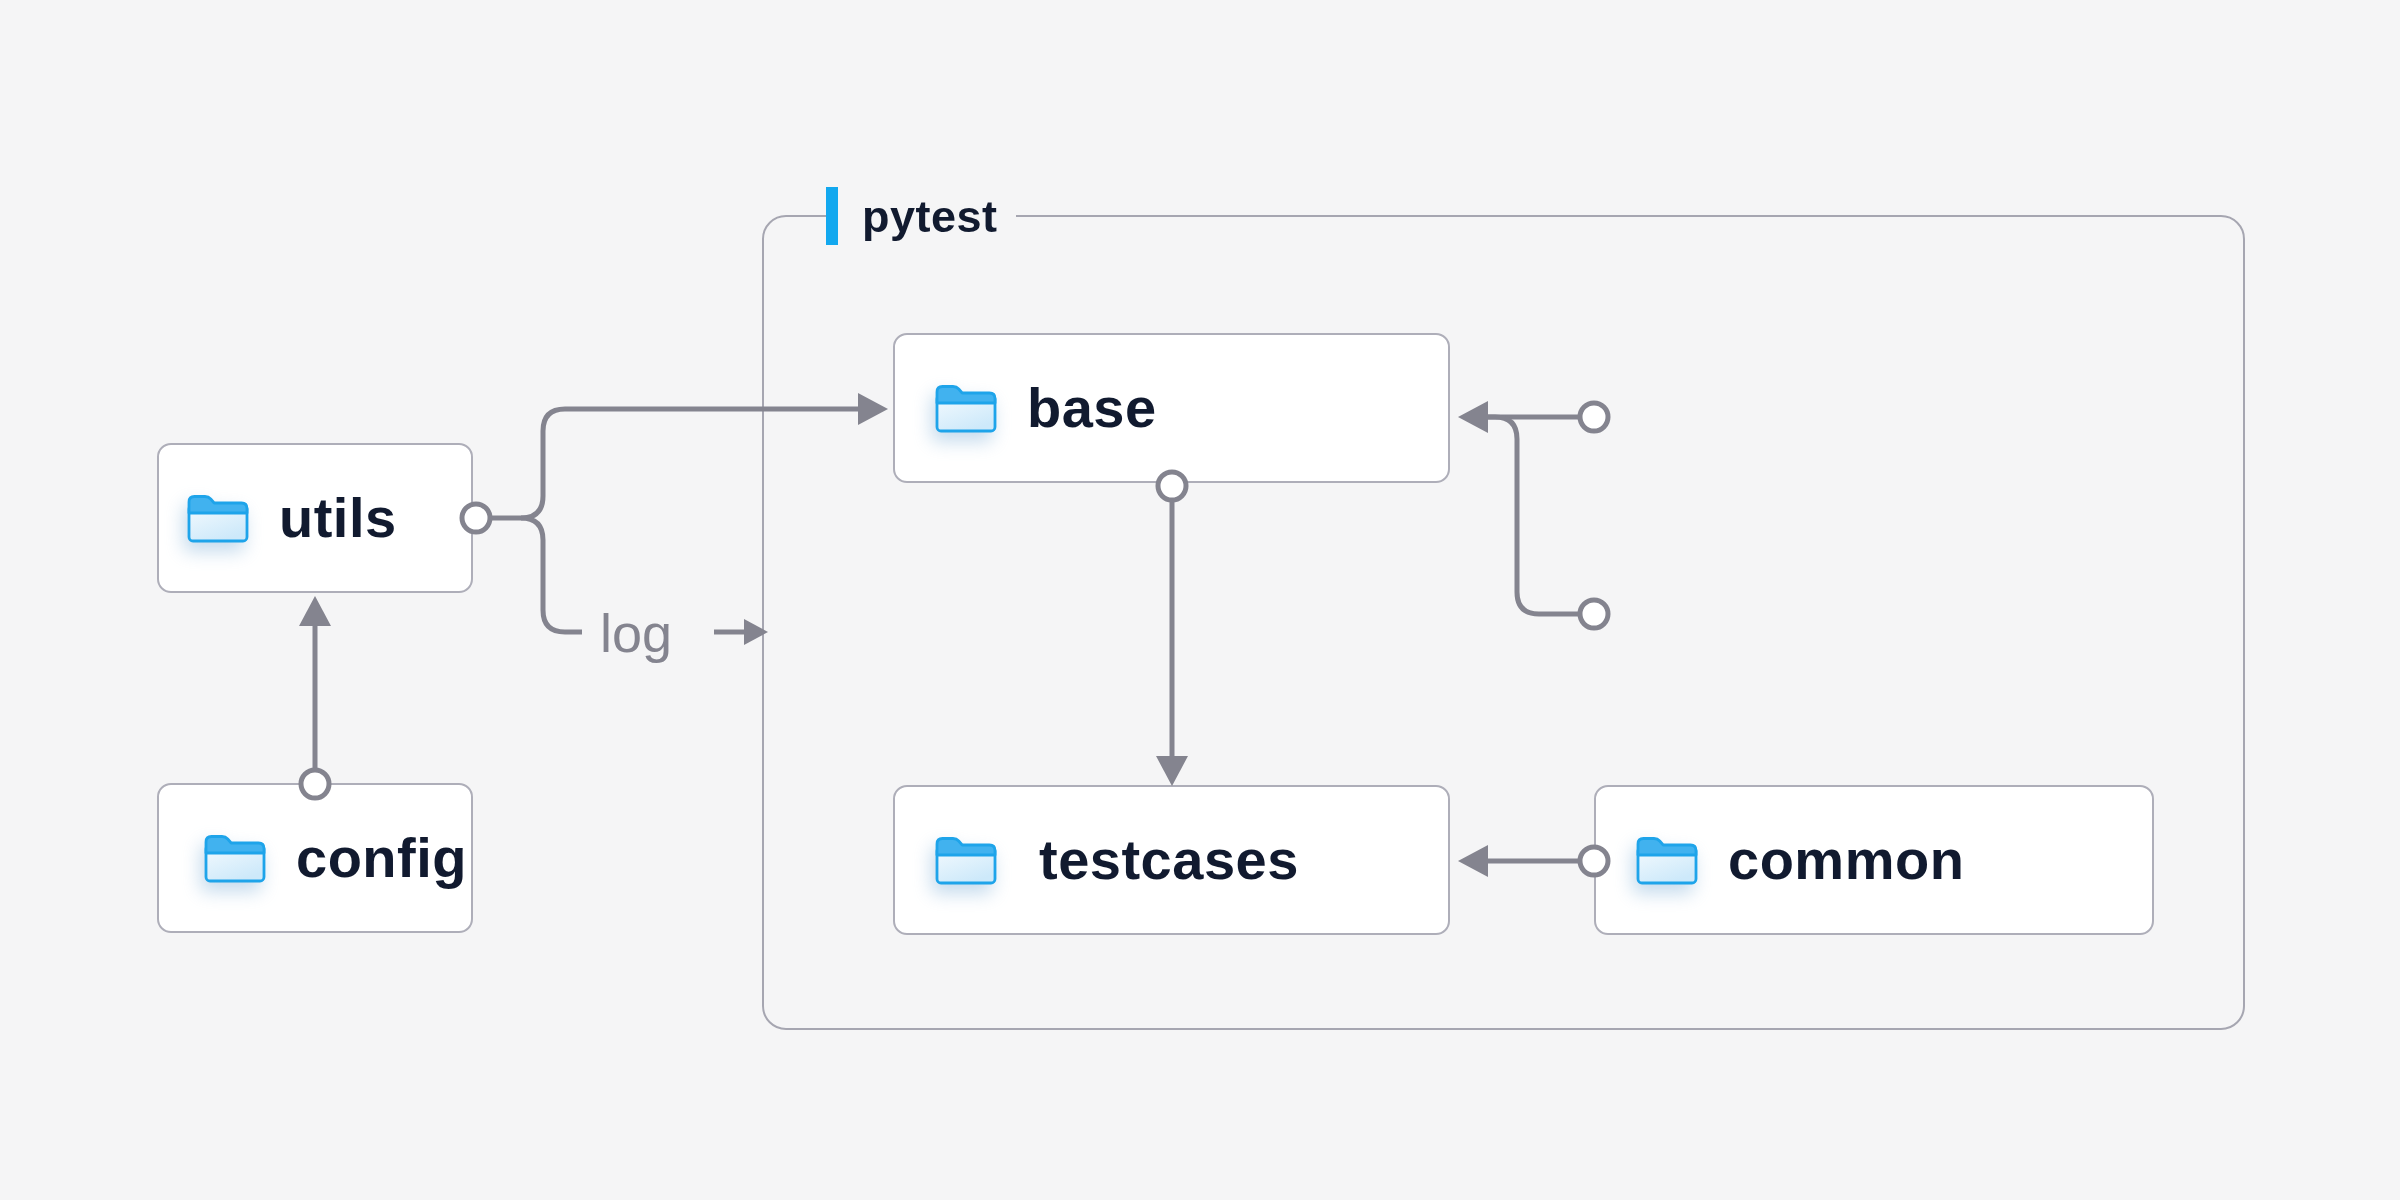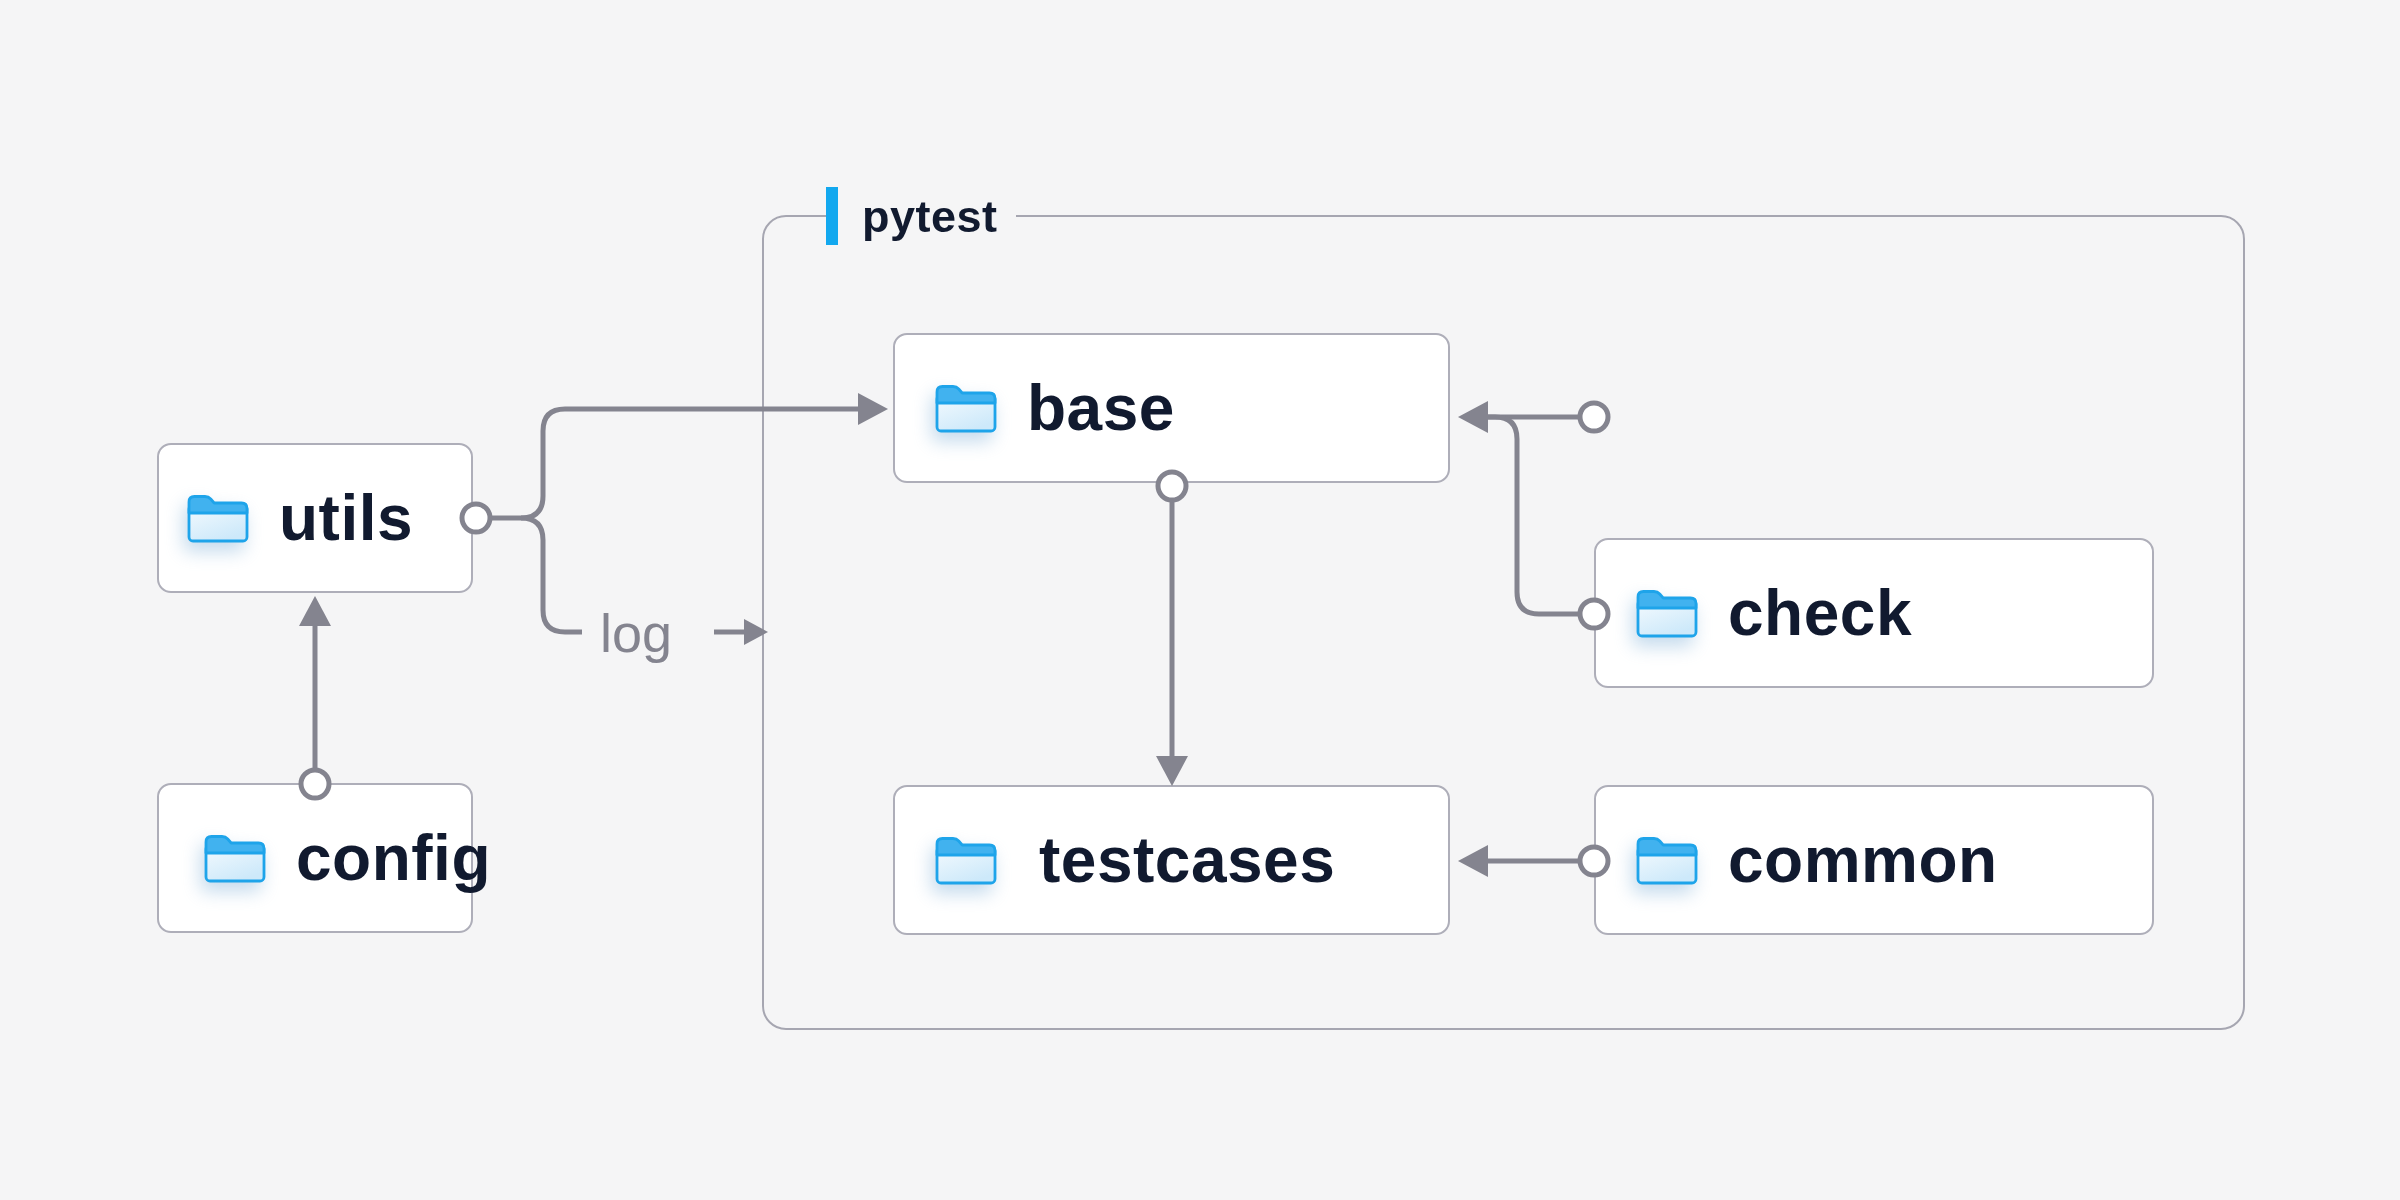--- a/index.html
+++ b/index.html
@@ -41,21 +41,21 @@
   .node{
     position:absolute;
     box-sizing:border-box;
     background:var(--node-bg,#ffffff);
     border:2px solid var(--node-border,#aeaeb9);
     border-radius:14px;
     display:flex;align-items:center;
     padding-left:38px;gap:28px;
   }
   .node .label{
-    font-size:64px;font-weight:bold;
+    font-size:56px;font-weight:bold;
     color:var(--text,#111a2f);
     line-height:1;
     letter-spacing:.5px;
   }
   .folder{
     width:66px;height:54px;flex:0 0 auto;
     filter:drop-shadow(-4px 9px 9px rgba(110,165,210,.40));
   }
   .n-utils     {left:157px; top:443px; width:316px; height:150px;padding-left:26px;}
   .n-config    {left:157px; top:783px; width:316px; height:150px;padding-left:43px;}
@@ -119,27 +119,20 @@
 
   <div class="node n-base">
     <svg class="folder" viewBox="0 0 66 54">
       <rect x="4" y="14" width="58" height="36" rx="4" fill="url(#folderGrad)" stroke="var(--folder-stroke,#1ea4ea)" stroke-width="2.8"></rect>
       <path d="M4 22 V11 Q4 5.5 9.5 5.5 H20 Q23.5 5.5 25.7 8 L29.2 12 H56.5 Q62 12 62 17.5 V22 Z" fill="var(--folder-tab,#41b2ef)" stroke="var(--folder-stroke,#1ea4ea)" stroke-width="2.8" stroke-linejoin="round"></path>
     </svg>
     <span class="label">base</span>
   </div>
 
 
-  <div class="node n-check">
-    <svg class="folder" viewBox="0 0 66 54">
-      <rect x="4" y="14" width="58" height="36" rx="4" fill="url(#folderGrad)" stroke="var(--folder-stroke,#1ea4ea)" stroke-width="2.8"></rect>
-      <path d="M4 22 V11 Q4 5.5 9.5 5.5 H20 Q23.5 5.5 25.7 8 L29.2 12 H56.5 Q62 12 62 17.5 V22 Z" fill="var(--folder-tab,#41b2ef)" stroke="var(--folder-stroke,#1ea4ea)" stroke-width="2.8" stroke-linejoin="round"></path>
-    </svg>
-    <span class="label">check</span>
-  </div>
 
   <div class="node n-testcases">
     <svg class="folder" viewBox="0 0 66 54">
       <rect x="4" y="14" width="58" height="36" rx="4" fill="url(#folderGrad)" stroke="var(--folder-stroke,#1ea4ea)" stroke-width="2.8"></rect>
       <path d="M4 22 V11 Q4 5.5 9.5 5.5 H20 Q23.5 5.5 25.7 8 L29.2 12 H56.5 Q62 12 62 17.5 V22 Z" fill="var(--folder-tab,#41b2ef)" stroke="var(--folder-stroke,#1ea4ea)" stroke-width="2.8" stroke-linejoin="round"></path>
     </svg>
     <span class="label">testcases</span>
   </div>
 
   <div class="node n-common">

